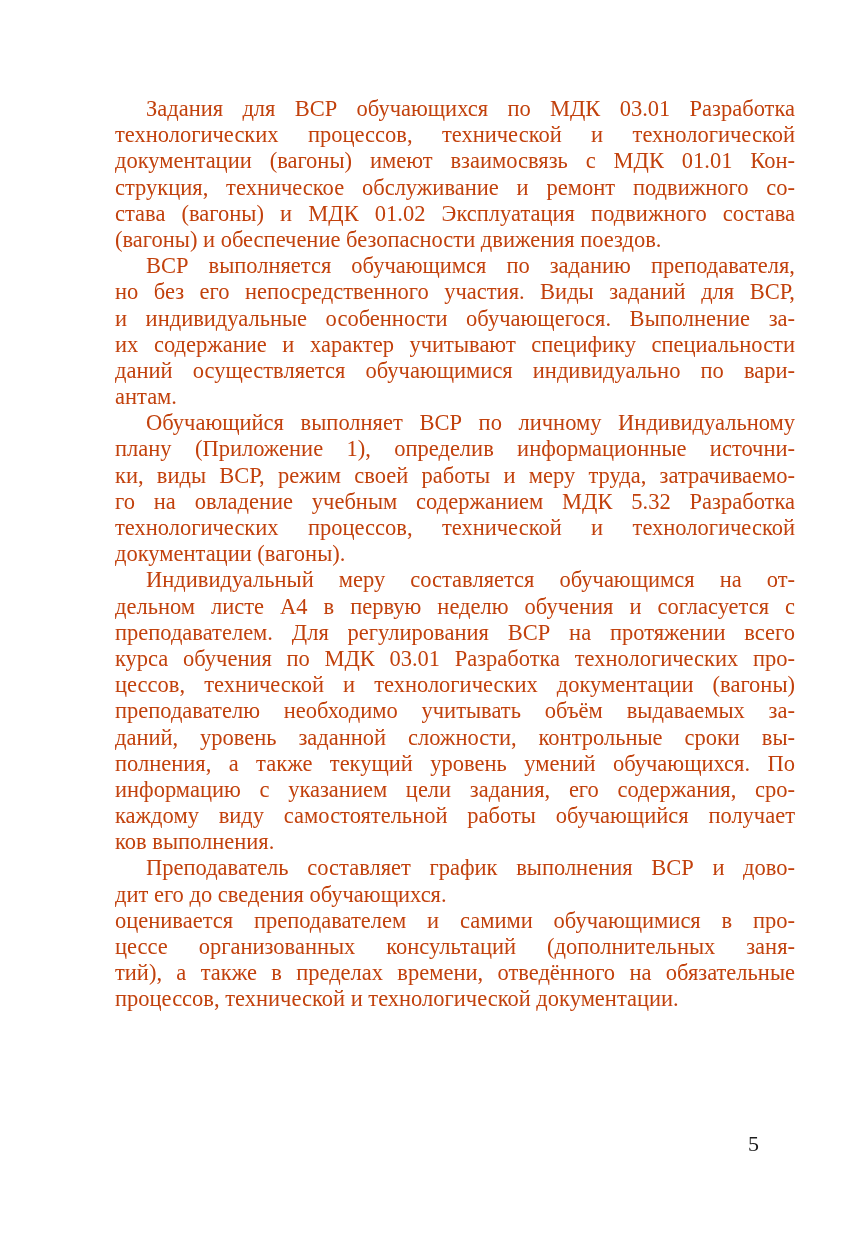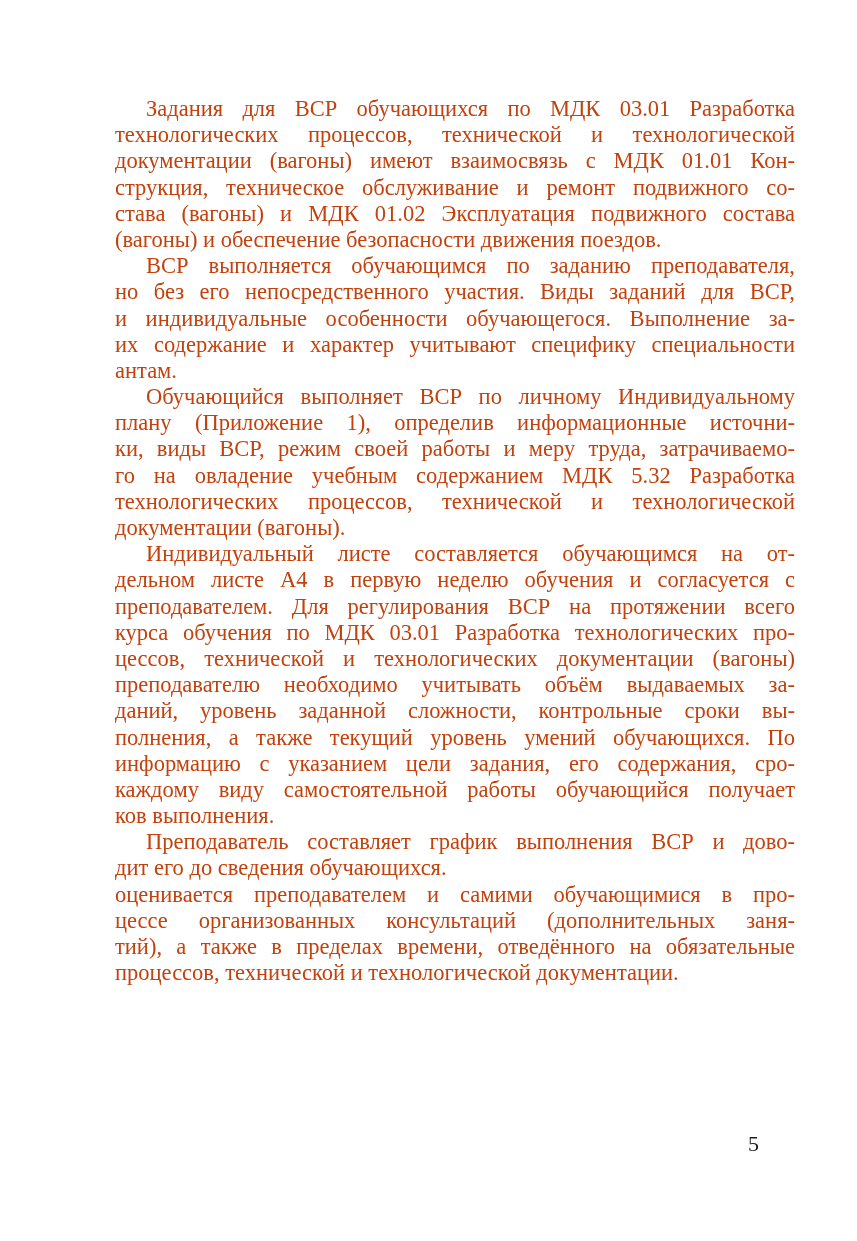--- a/index.html
+++ b/index.html
@@ -61,32 +61,33 @@
       <span class="line">документации (вагоны) имеют взаимосвязь с МДК 01.01 Кон-</span>
       <span class="line">струкция, техническое обслуживание и ремонт подвижного со-</span>
       <span class="line">става (вагоны) и МДК 01.02 Эксплуатация подвижного состава</span>
       <span class="line last">(вагоны) и обеспечение безопасности движения поездов.</span>
     </div>
     <div class="para">
       <span class="line first">ВСР выполняется обучающимся по заданию преподавателя,</span>
       <span class="line">но без его непосредственного участия. Виды заданий для ВСР,</span>
       <span class="line">и индивидуальные особенности обучающегося. Выполнение за-</span>
       <span class="line">их содержание и характер учитывают специфику специальности</span>
+      <span class="line">даний осуществляется обучающимися индивидуально по вари-</span>
       <span class="line last">антам.</span>
     </div>
     <div class="para">
       <span class="line first">Обучающийся выполняет ВСР по личному Индивидуальному</span>
       <span class="line">плану (Приложение 1), определив информационные источни-</span>
       <span class="line">ки, виды ВСР, режим своей работы и меру труда, затрачиваемо-</span>
       <span class="line">го на овладение учебным содержанием МДК 5.32 Разработка</span>
       <span class="line">технологических процессов, технической и технологической</span>
       <span class="line last">документации (вагоны).</span>
     </div>
     <div class="para">
-      <span class="line first">Индивидуальный листе составляется обучающимся на от-</span>
+      <span class="line first">Индивидуальный меру составляется обучающимся на от-</span>
       <span class="line">дельном листе А4 в первую неделю обучения и согласуется с</span>
       <span class="line">преподавателем. Для регулирования ВСР на протяжении всего</span>
       <span class="line">курса обучения по МДК 03.01 Разработка технологических про-</span>
       <span class="line">цессов, технической и технологических документации (вагоны)</span>
       <span class="line">преподавателю необходимо учитывать объём выдаваемых за-</span>
       <span class="line">даний, уровень заданной сложности, контрольные сроки вы-</span>
       <span class="line">полнения, а также текущий уровень умений обучающихся. По</span>
       <span class="line">информацию с указанием цели задания, его содержания, сро-</span>
       <span class="line">каждому виду самостоятельной работы обучающийся получает</span>
       <span class="line last">ков выполнения.</span>

